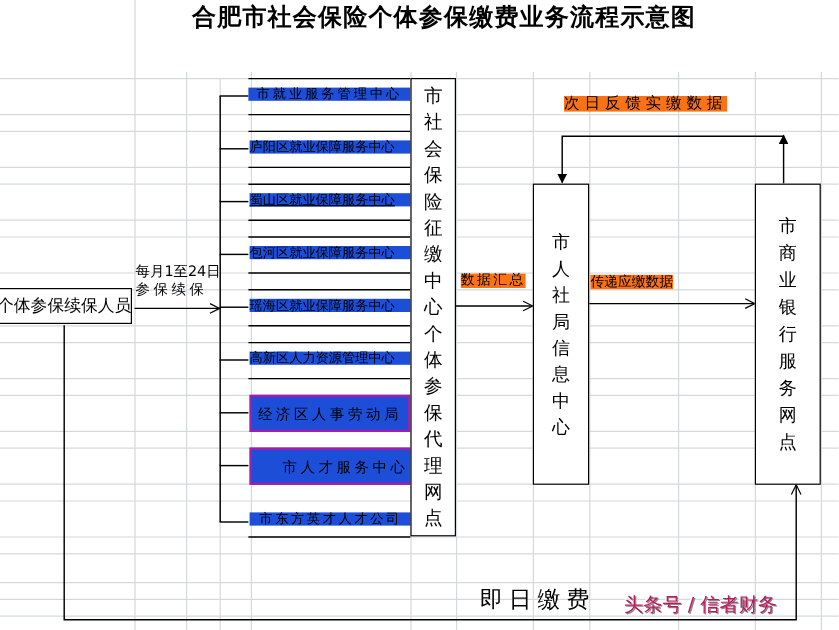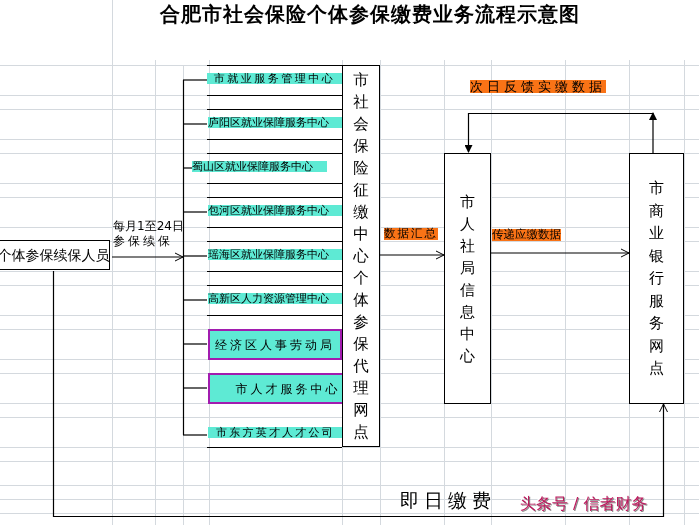--- a/index.html
+++ b/index.html
@@ -5,21 +5,21 @@
   html, body { margin: 0; padding: 0; background: #ffffff; }
   body { width: 699px; height: 525px; position: relative; overflow: hidden;
          font-family: "DejaVu Sans", "Liberation Sans", sans-serif; color: #000; }
   .grid { position: absolute; inset: 0; pointer-events: none; }
   svg.flow { position: absolute; left: 0; top: 0; }
   .abs { position: absolute; white-space: nowrap; line-height: 1; }
   .title { left: 0; width: 740px; top: 4px; text-align: center; font-size: 20px; font-weight: bold; letter-spacing: 1px; }
   .person-box { left: -2px; top: 240px; width: 112px; height: 30px; border: 1px solid #000; border-left: none;
                 box-sizing: border-box; font-size: 14px; display: flex; align-items: center; justify-content: center; background:#fff; }
   .monthly { left: 113px; top: 219px; width: 70px; font-size: 12px; line-height: 15px; }
-  .center-item { left: 207px; width: 135px; font-size: 11px; text-align: left; background: #5eead4; }
+  .center-item { left: 207px; width: 135px; font-size: 11px; text-align: left; background: #1d4ed8; }
   .center-item.spaced { letter-spacing: 3px; text-align:center; }
   .boxed { border: 2px solid #a21caf; box-sizing: border-box; height: 30px; display: flex; align-items: center; justify-content: center; }
   .vert { display: flex; flex-direction: column; align-items: center; justify-content: center; box-sizing: border-box; border: 1px solid #000; background: #fff; }
   .vert span { display: block; text-align: center; }
   .tall-box { left: 342px; top: 65px; width: 38px; height: 382px; font-size: 15.5px; line-height: 22px; }
   .info-box { left: 444px; top: 153px; width: 47px; height: 251px; font-size: 15px; line-height: 22px; }
   .bank-box { left: 629px; top: 153px; width: 55px; height: 251px; font-size: 15px; line-height: 22.5px; }
   .lbl { font-size: 12px; background: #f97316; }
   .feedback { left: 470px; top: 80px; font-size: 13px; letter-spacing: 4px; }
   .summary { left: 384px; top: 228px; font-size: 11.5px; letter-spacing: 2px; }
@@ -125,21 +125,21 @@
   <span>个体参保续保人员</span>
 </div>
 
 <div class="abs monthly">
   <div>每月1至24日</div>
   <div style="letter-spacing:3px;">参保续保</div>
 </div>
 
 <div class="abs center-item spaced" style="top:73px; letter-spacing:2.5px;">市就业服务管理中心</div>
 <div class="abs center-item" style="top:117px; left:208px;">庐阳区就业保障服务中心</div>
-<div class="abs center-item" style="top:161px; left:192px;">蜀山区就业保障服务中心</div>
+<div class="abs center-item" style="top:161px; left:208px;text-decoration:underline;">蜀山区就业保障服务中心</div>
 <div class="abs center-item" style="top:205px; left:208px;">包河区就业保障服务中心</div>
 <div class="abs center-item" style="top:249px; left:208px;">瑶海区就业保障服务中心</div>
 <div class="abs center-item" style="top:293px; left:208px;">高新区人力资源管理中心</div>
 <div class="abs center-item boxed spaced" style="top:329px; left:208px; width:134px; height:31px; font-size:12px;">经济区人事劳动局</div>
 <div class="abs center-item boxed spaced" style="top:373px; left:208px; width:160px; height:31px; font-size:12px;">市人才服务中心</div>
 <div class="abs center-item spaced" style="top:427px; left:208px; letter-spacing:2.2px;">市东方英才人才公司</div>
 
 <div class="abs vert tall-box">
   <span>市</span>
   <span>社</span>

